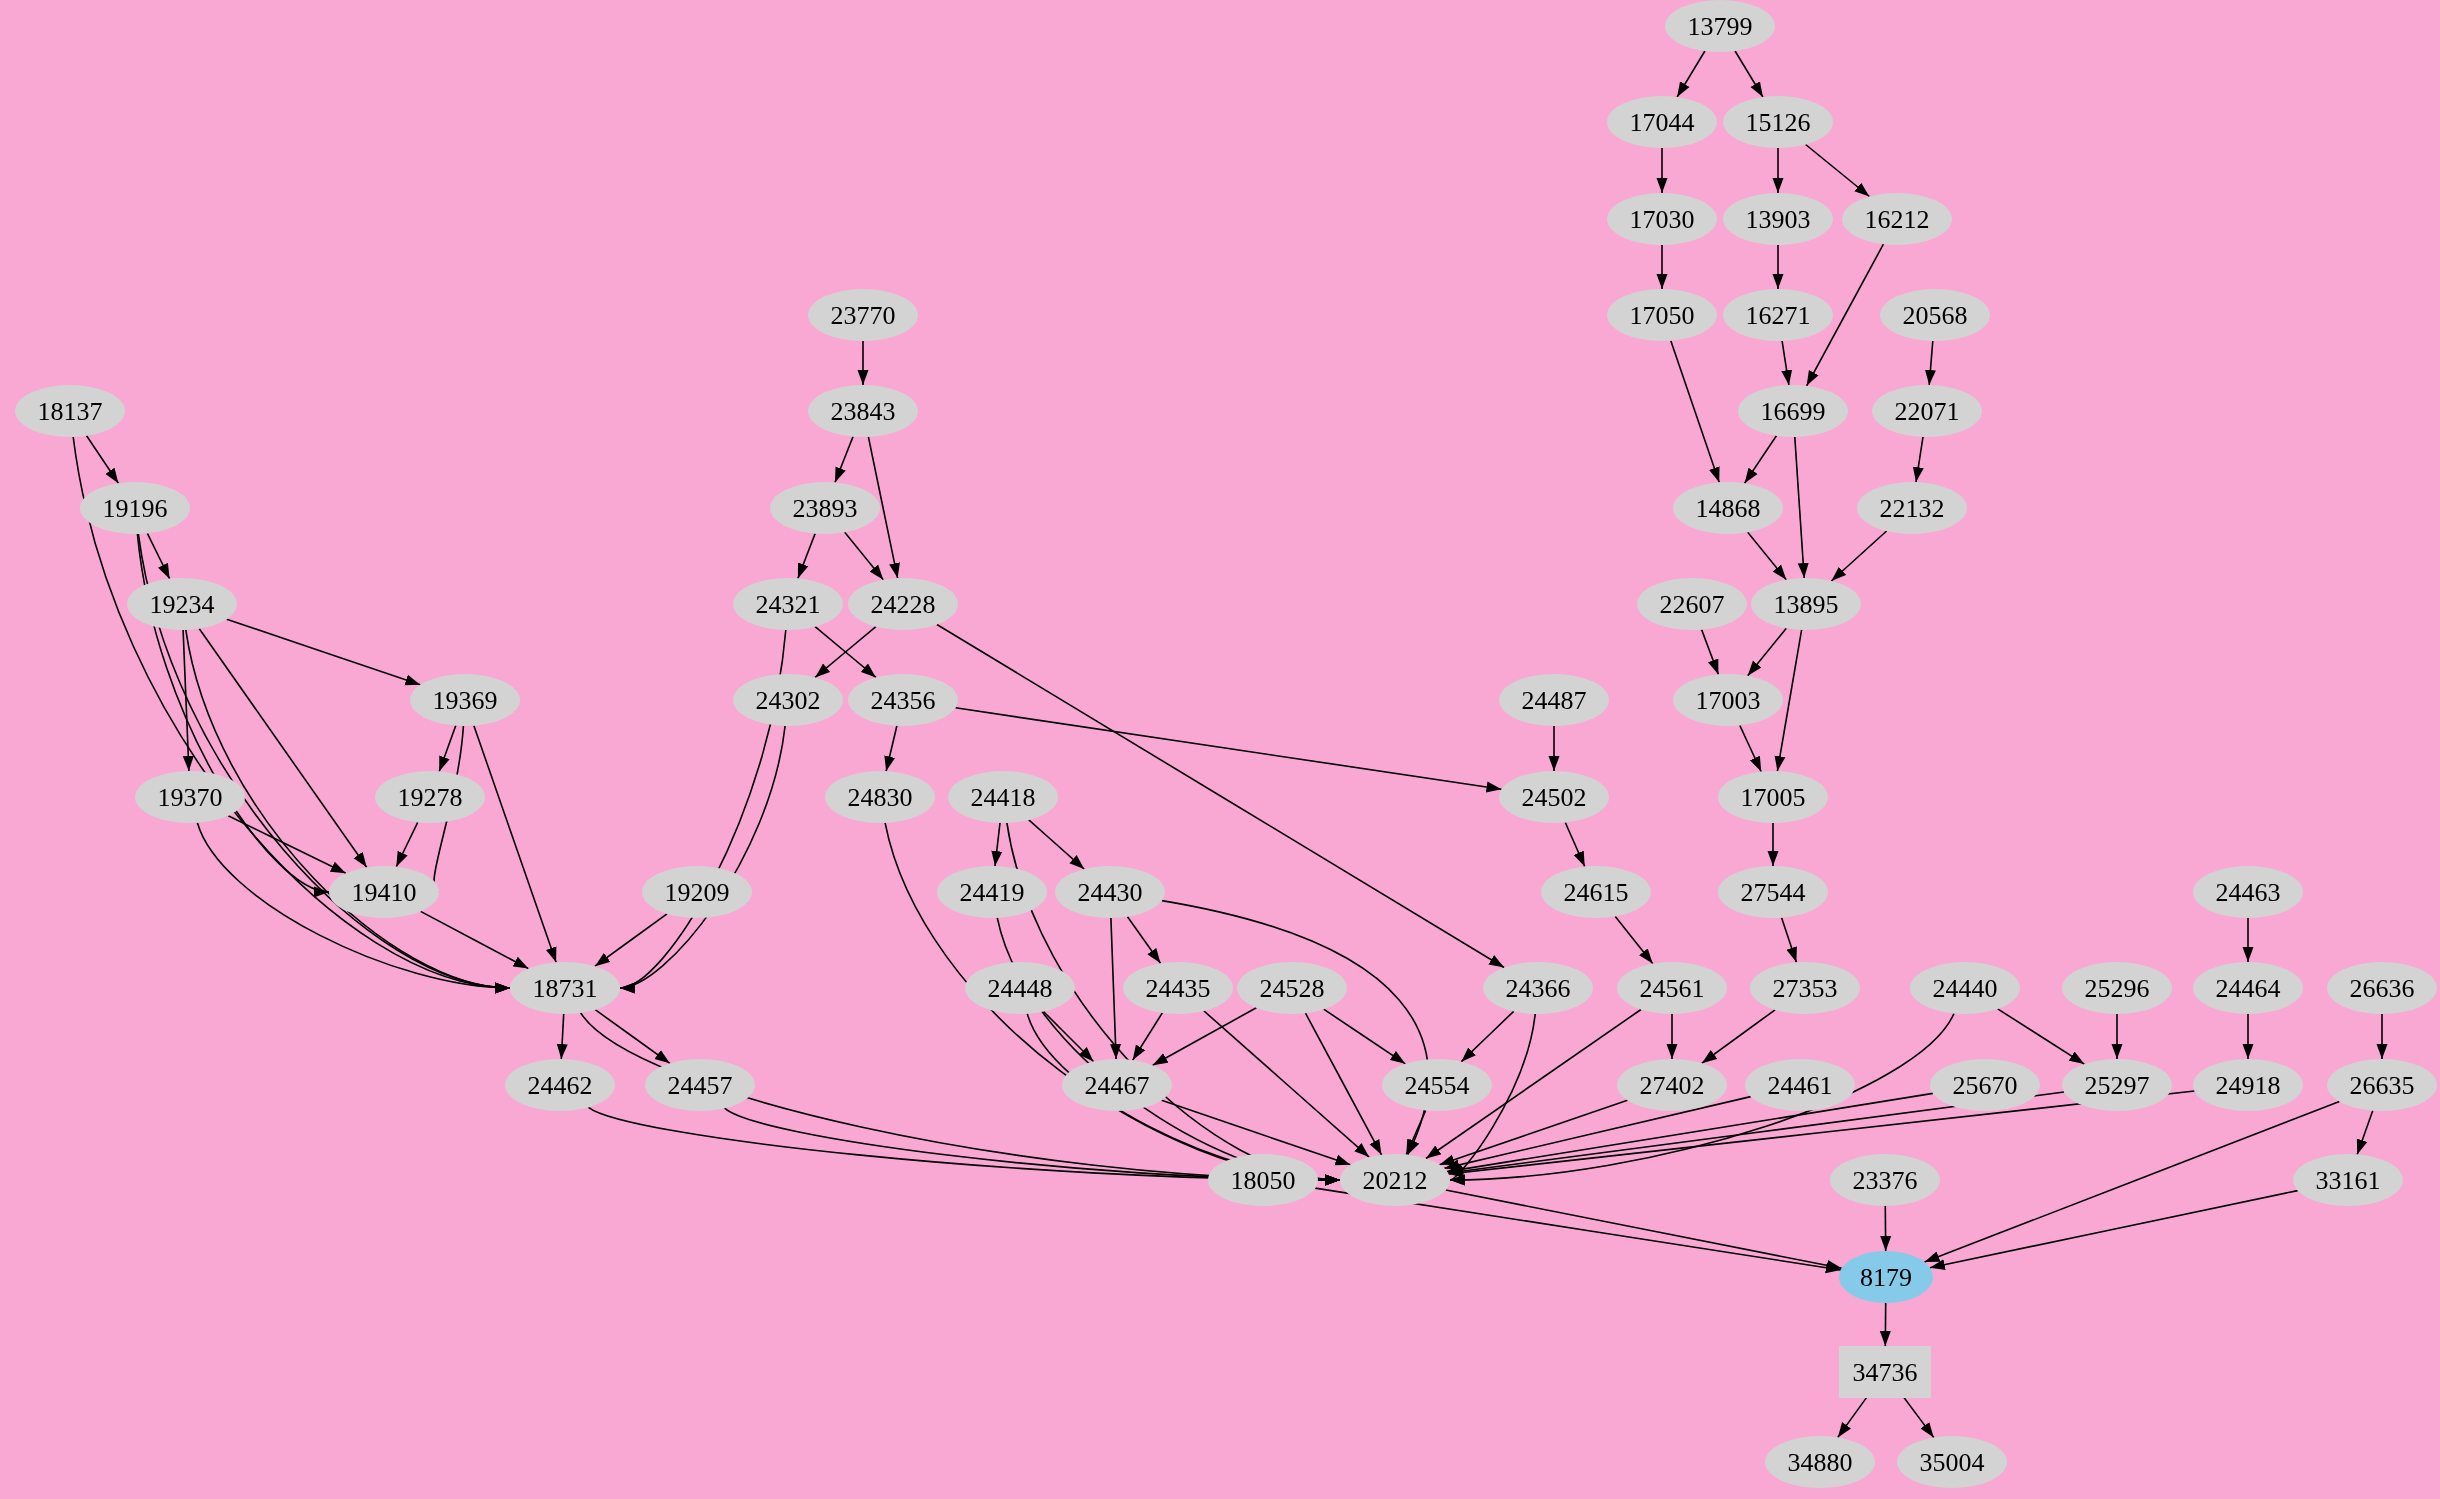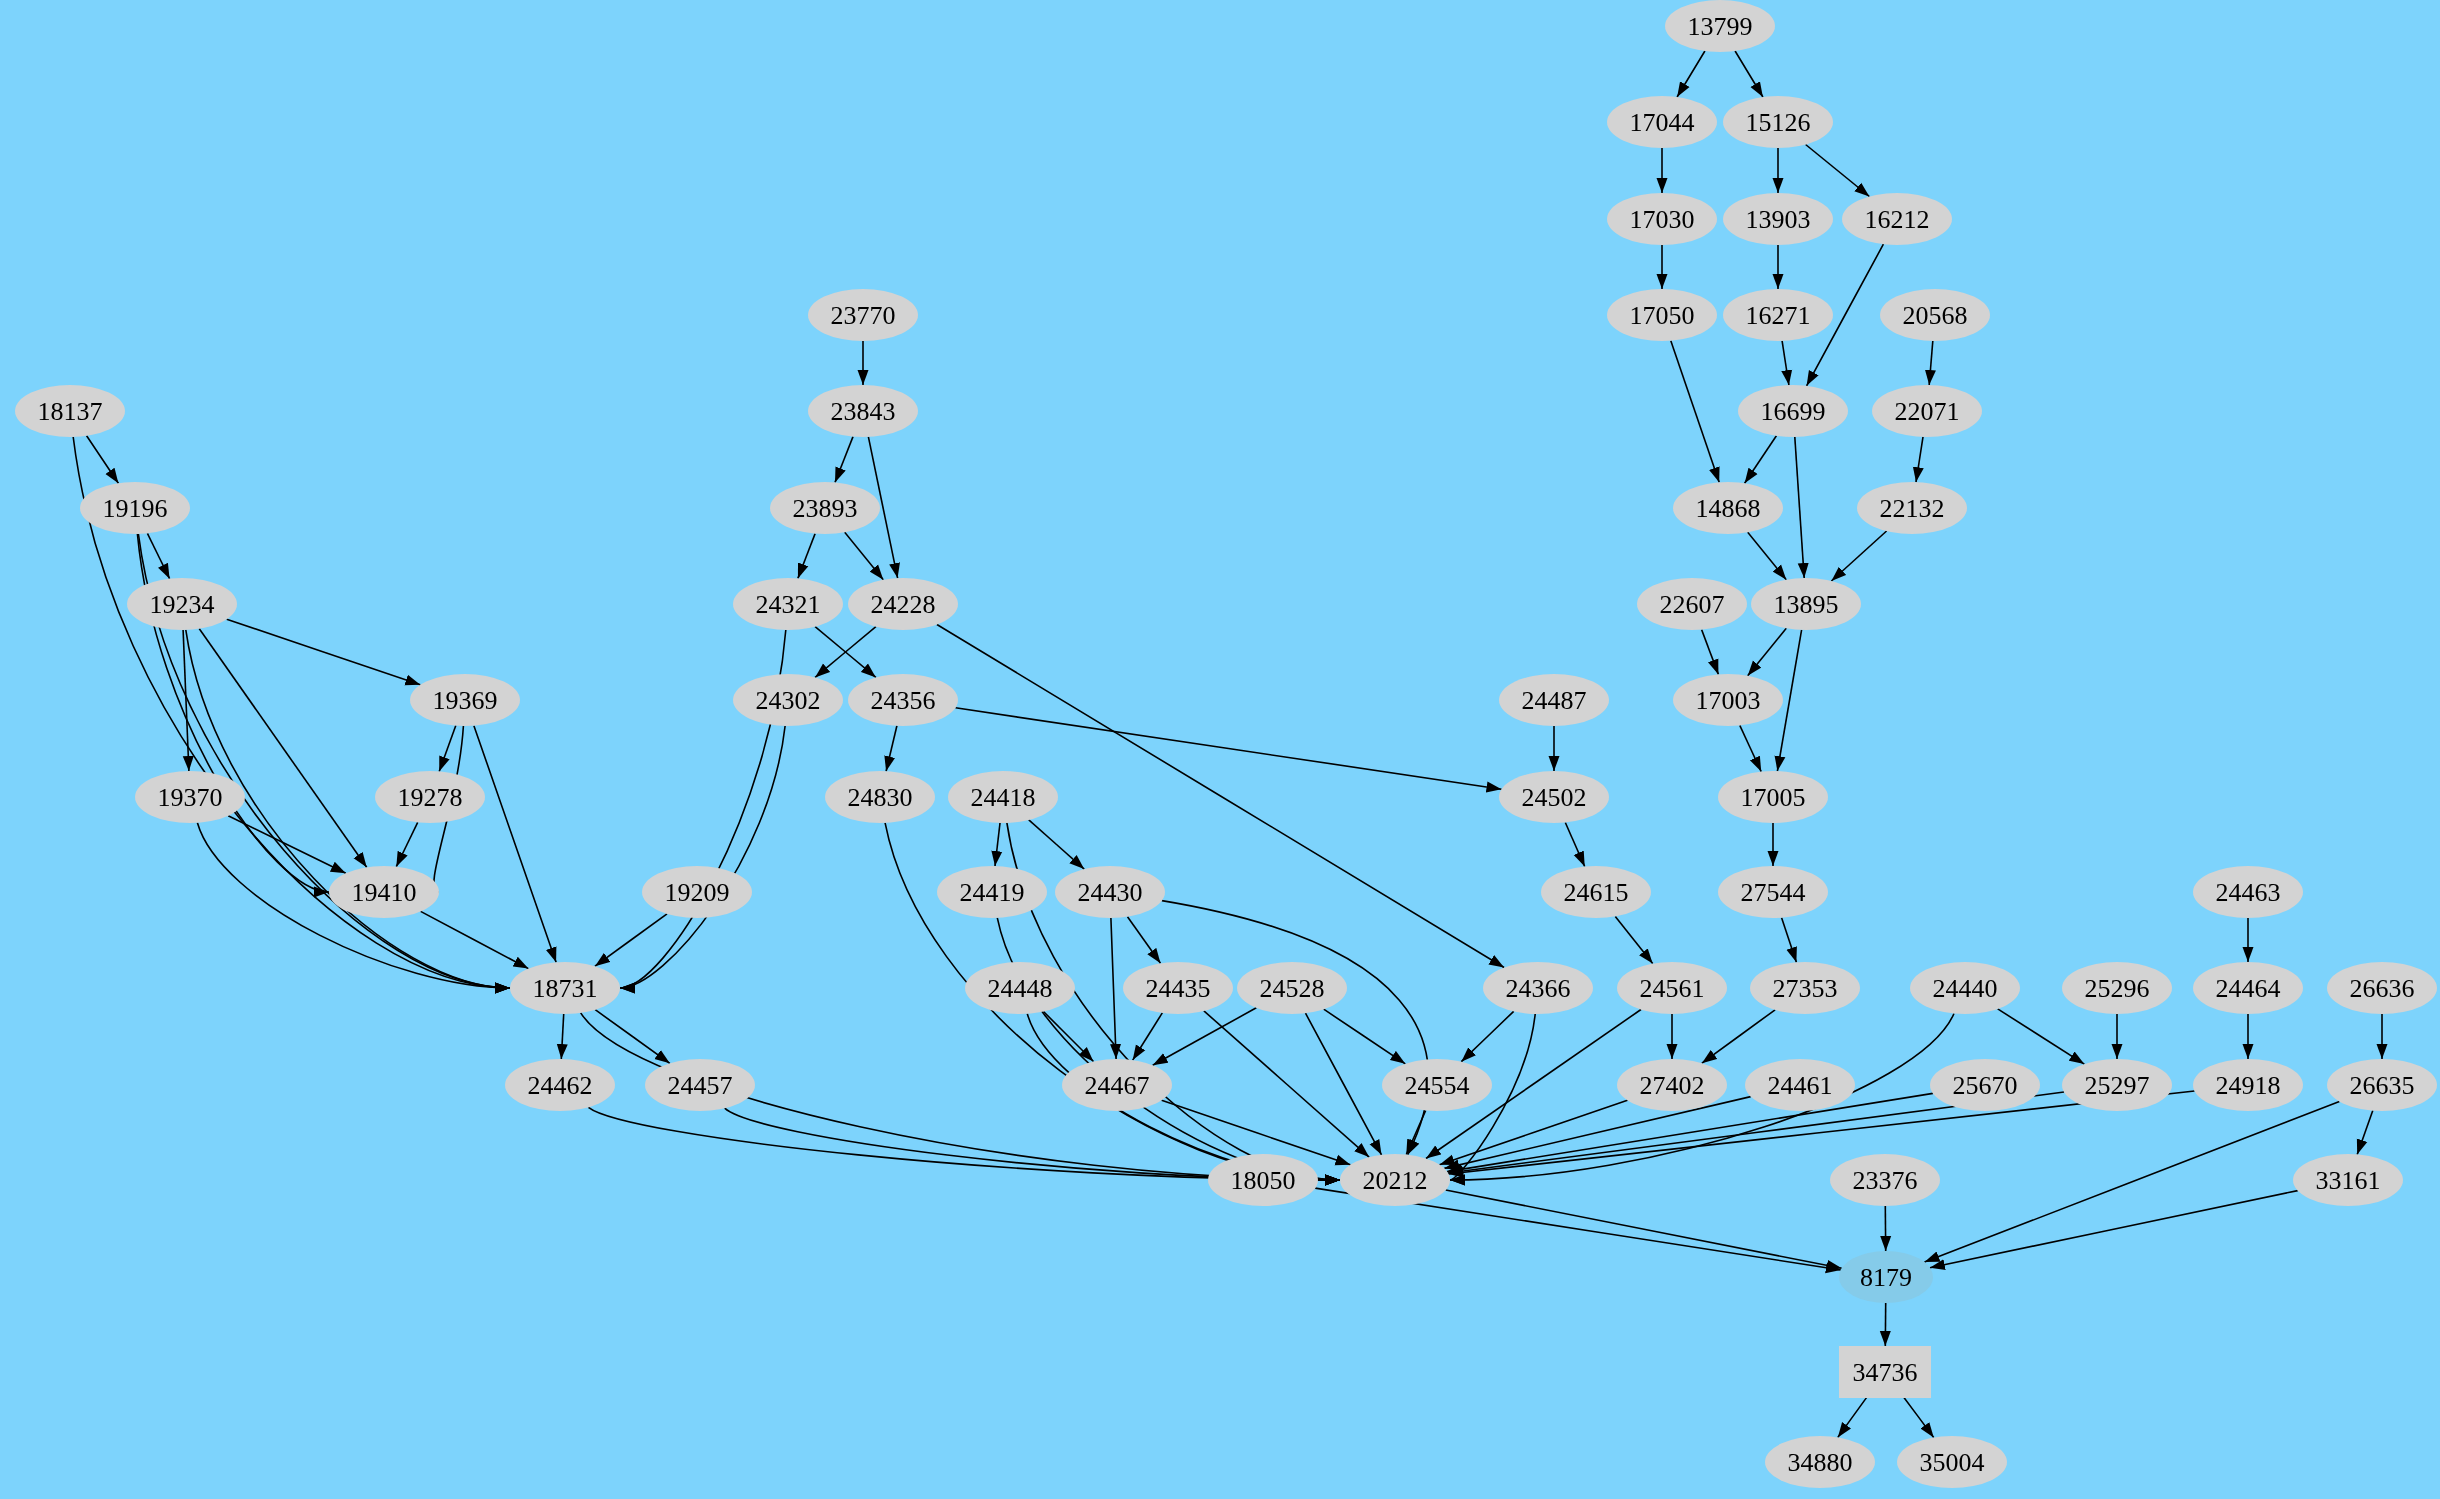--- a/index.html
+++ b/index.html
@@ -4,21 +4,21 @@
 <style>
   html, body {
     margin: 0;
     padding: 0;
     background: #ffffff;
   }
   .canvas {
     position: relative;
     width: 2440px;
     height: 1499px;
-    background: #7dd3fc;
+    background: #f9a8d4;
     overflow: hidden;
   }
   svg {
     display: block;
     font-family: "Liberation Serif", "DejaVu Serif", serif;
   }
   .node-label {
     font-size: 26px;
     fill: #000000;
     text-anchor: middle;

